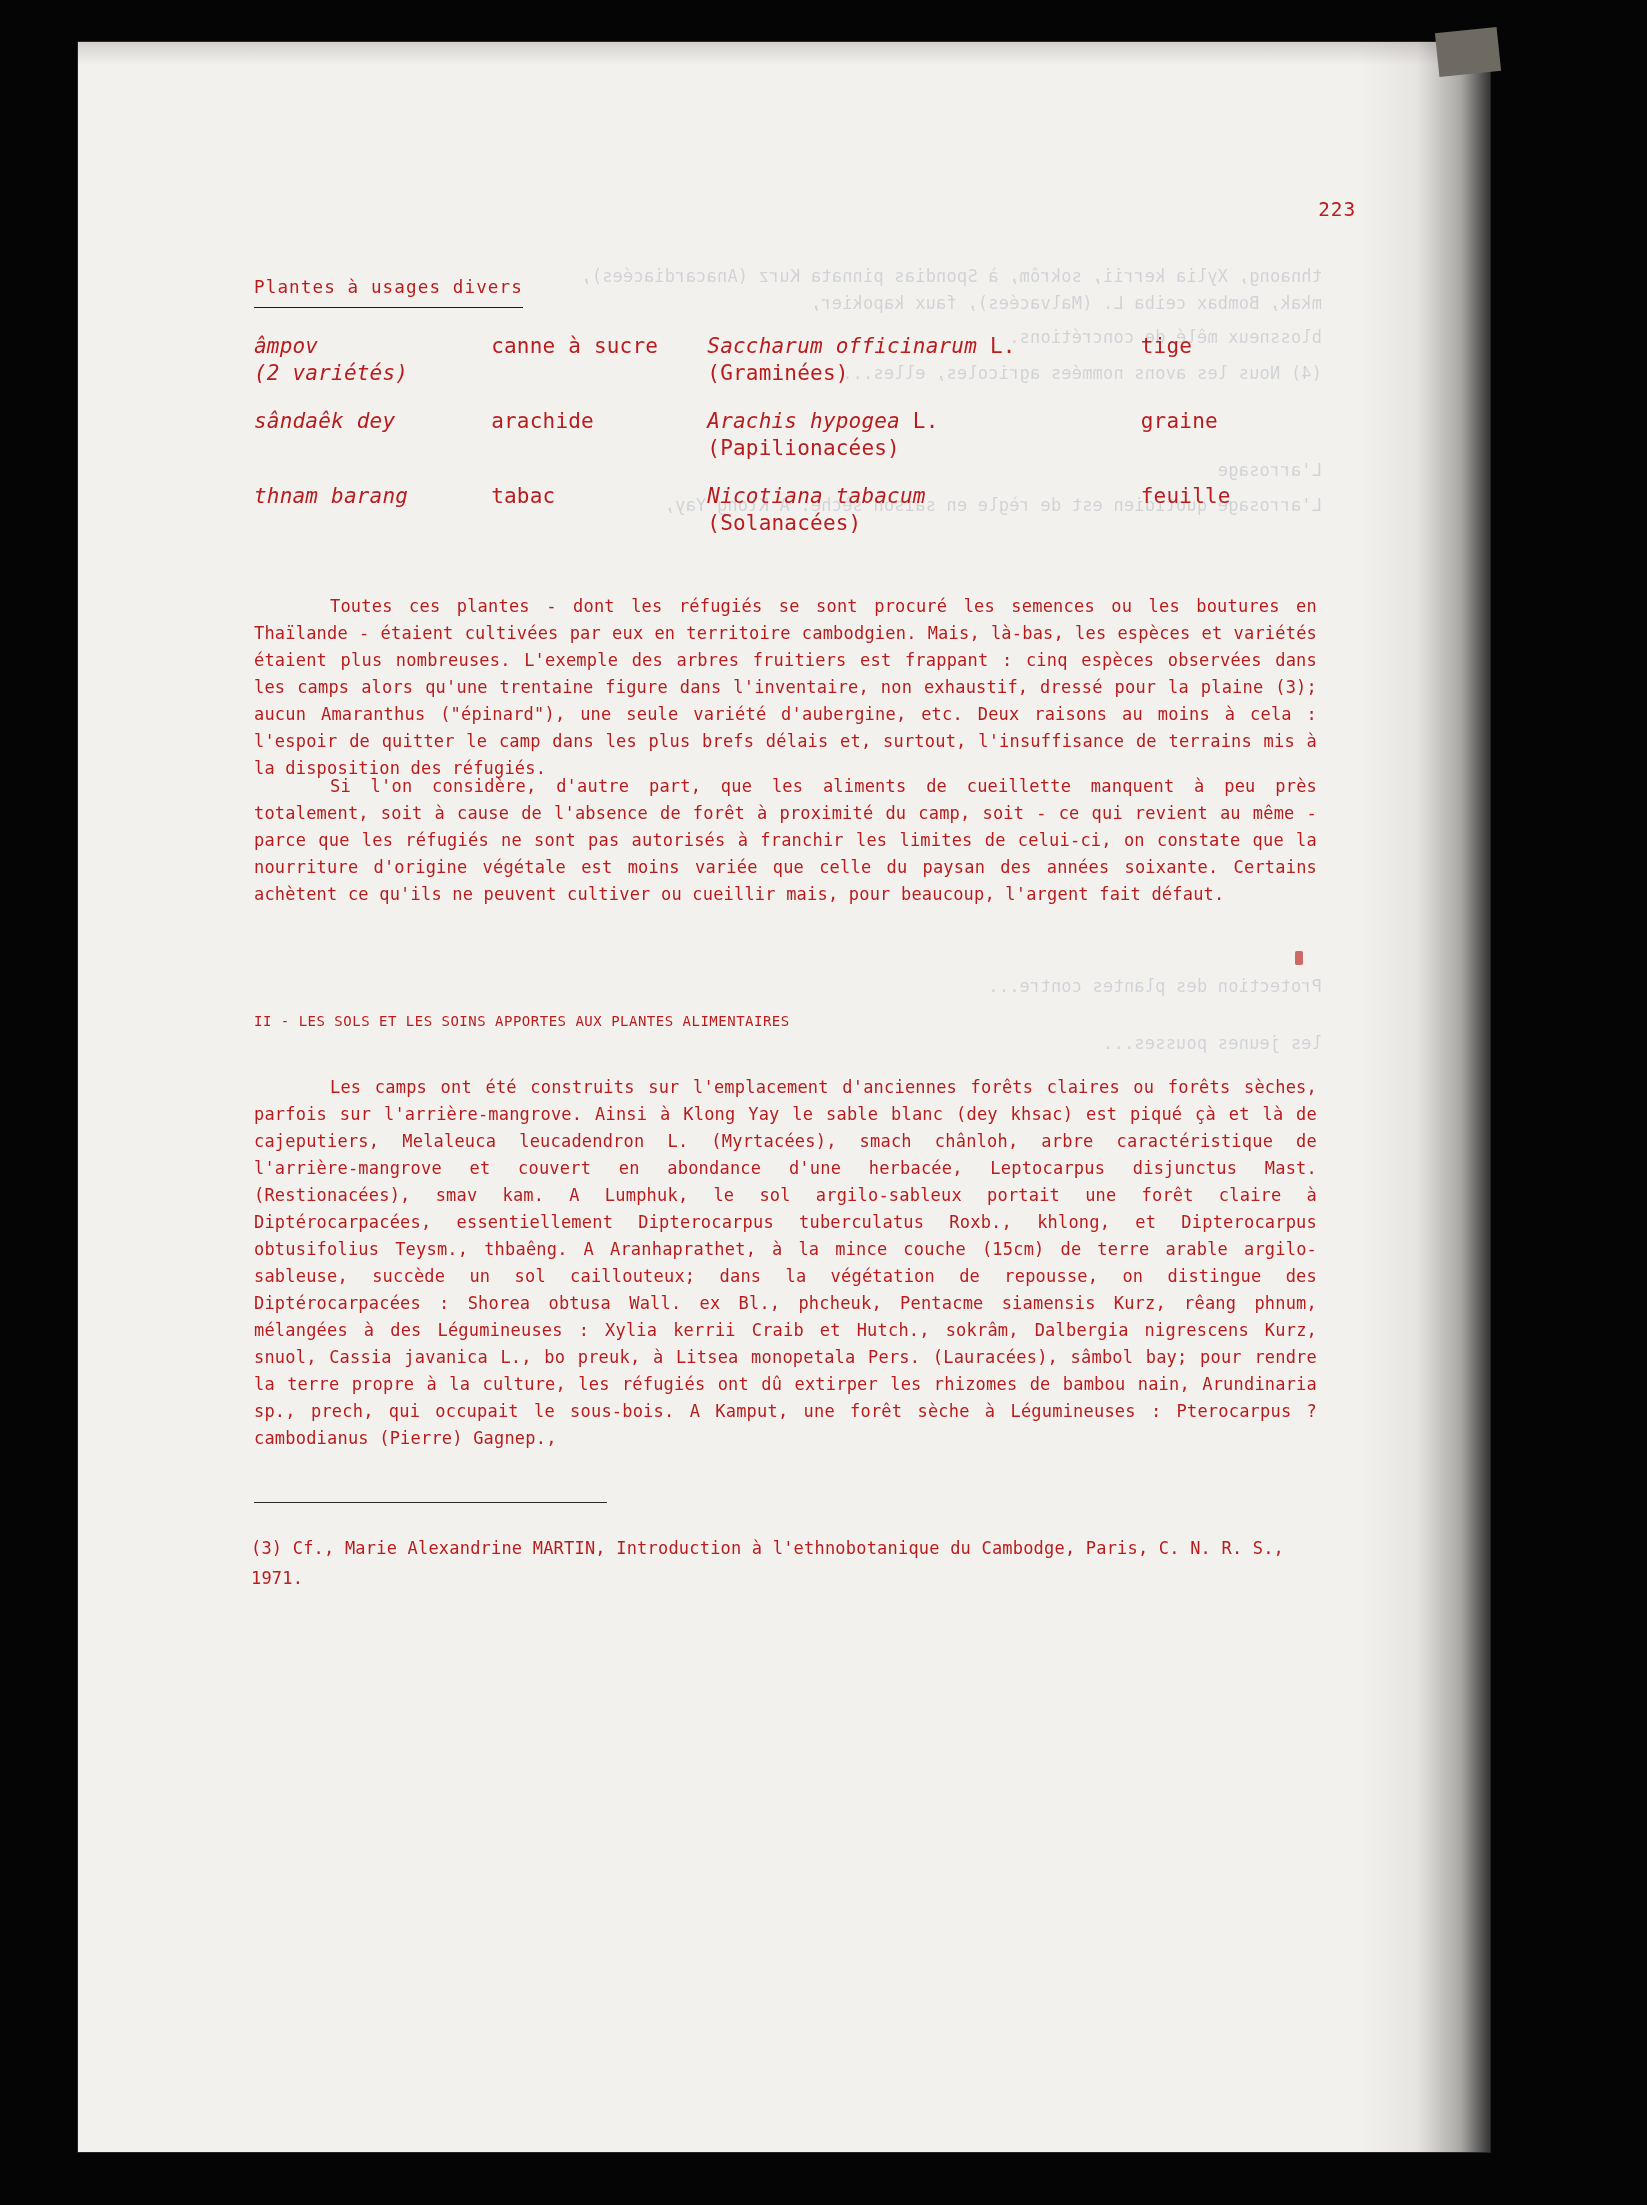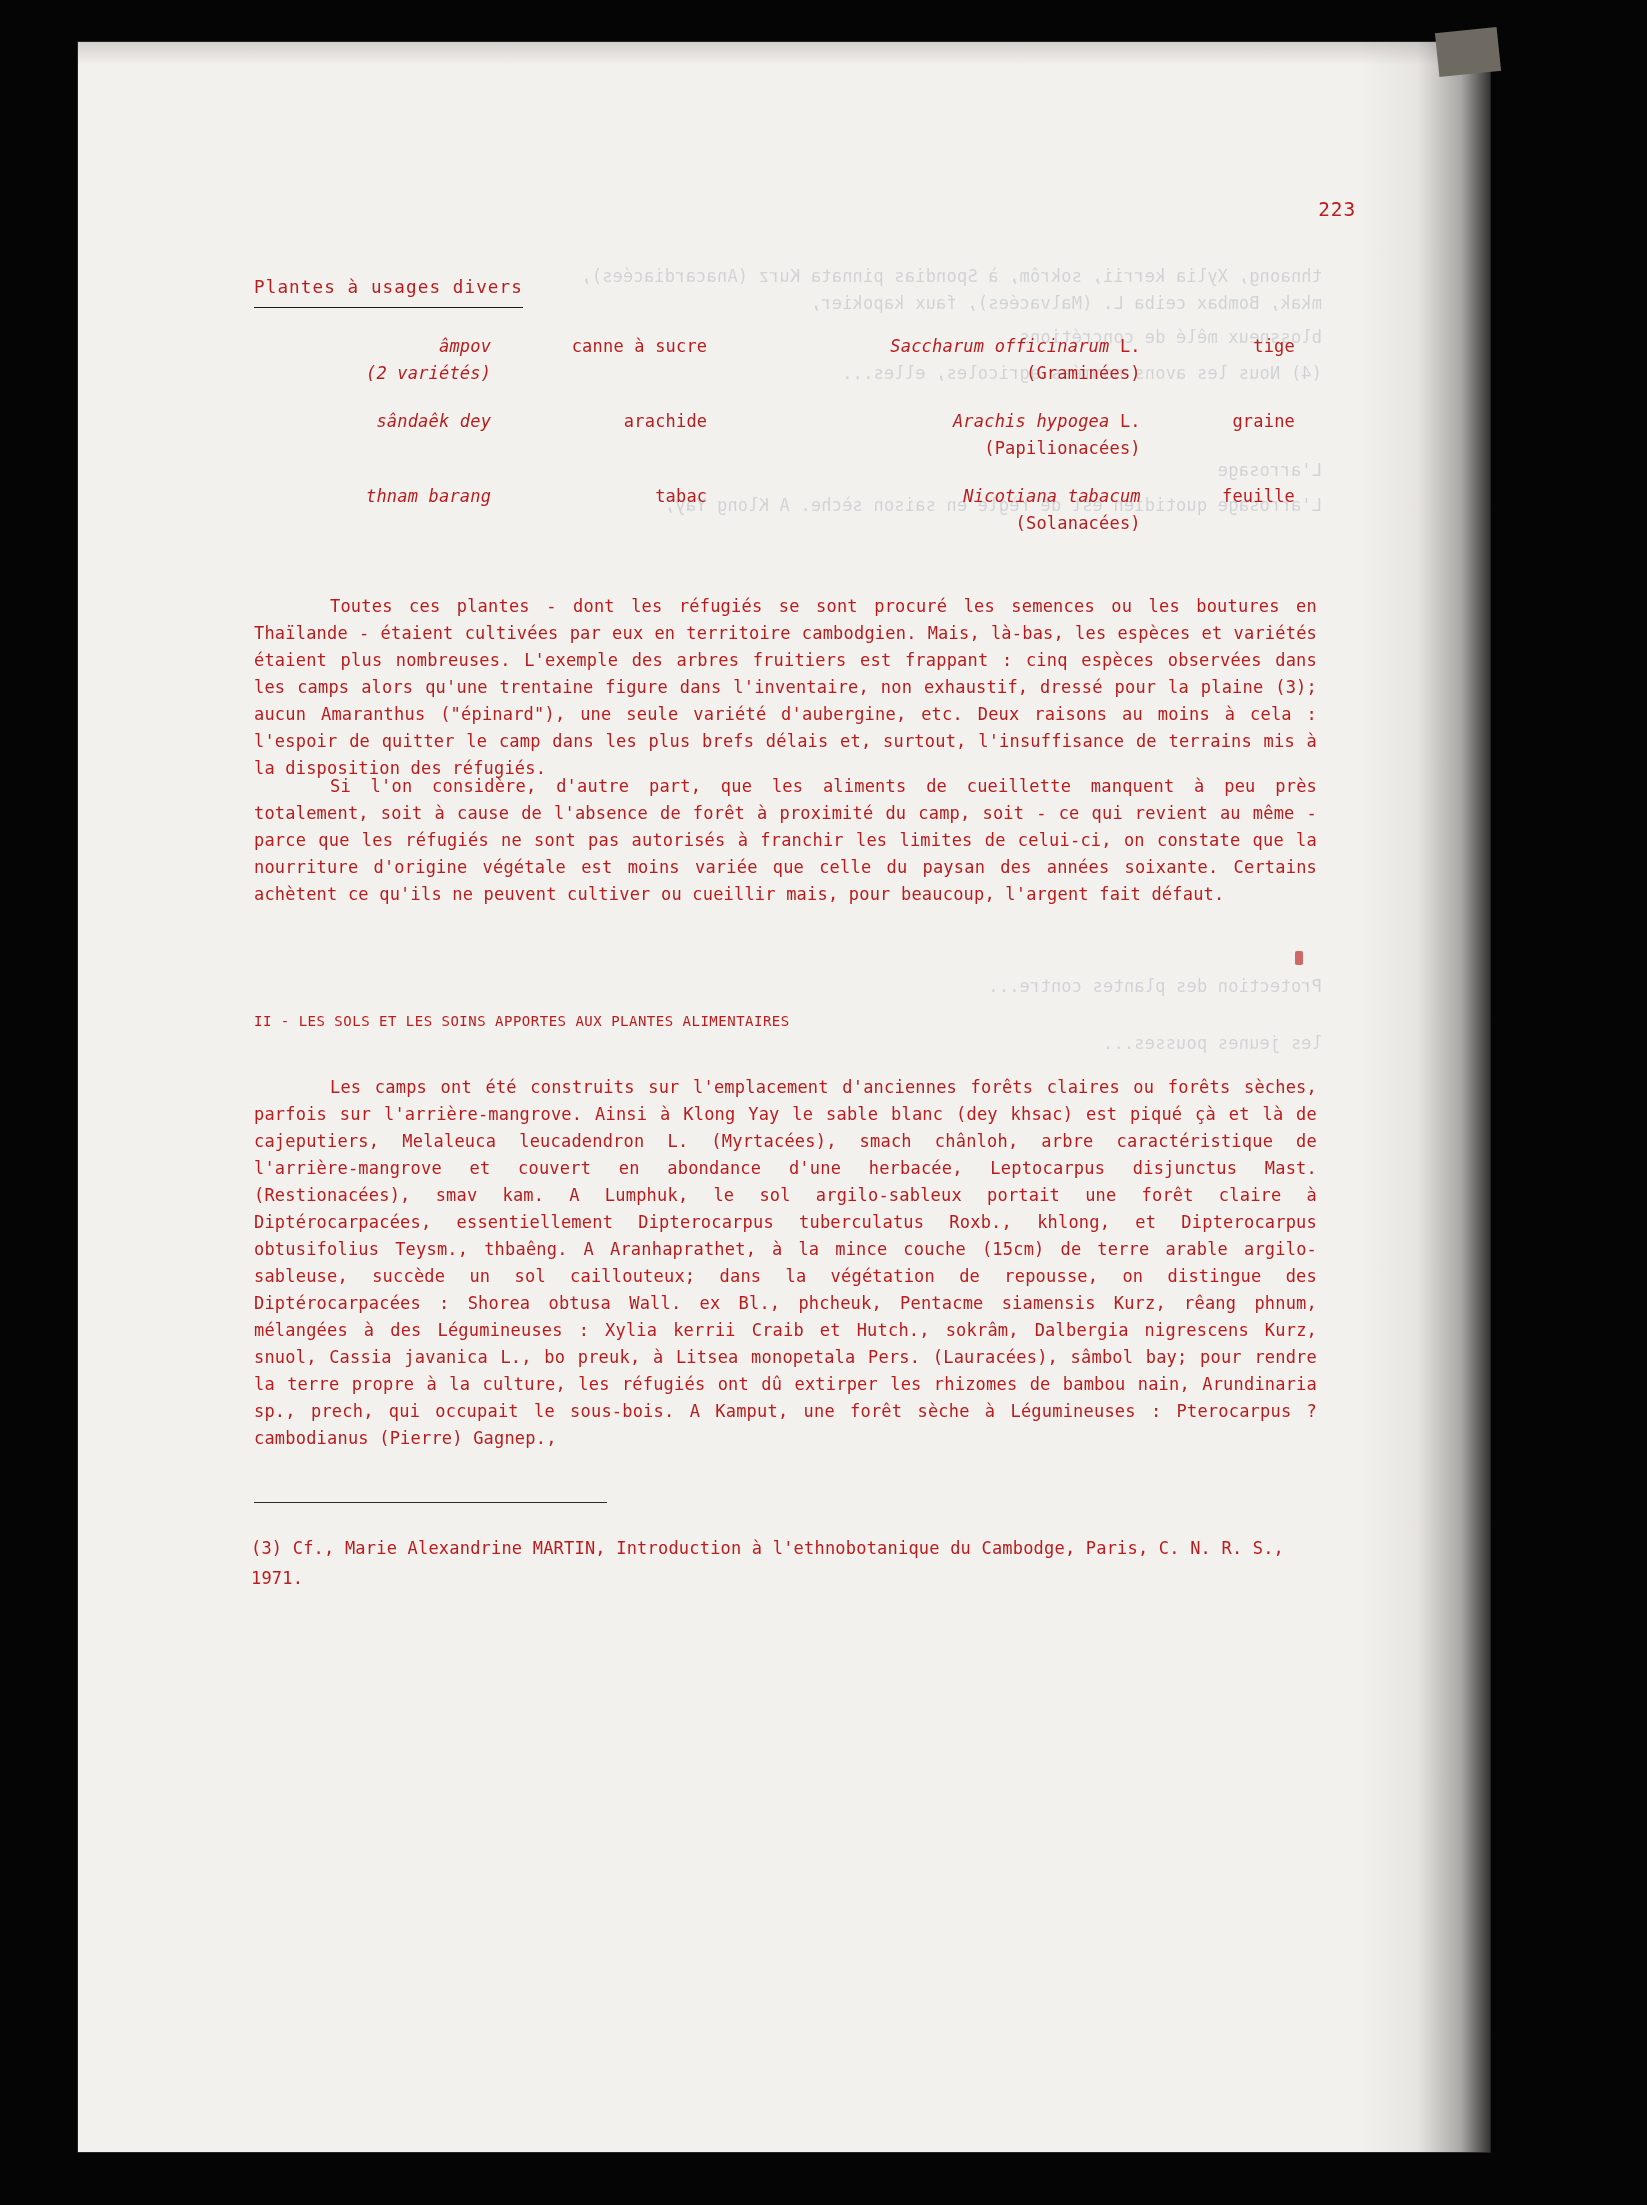--- a/index.html
+++ b/index.html
@@ -94,24 +94,23 @@
   
   .plant-table {
     position: absolute;
     left: 176px;
     top: 291px;
     width: 1041px;
     border-collapse: collapse;
   }
   .plant-table td {
     vertical-align: top;
-    font-size: 17px;
+    font-size: 21px;
     line-height: 27px;
     padding: 0;
-    text-align: right;
   }
   .c-khmer { width: 203px; font-style: italic; }
   .c-french { width: 185px; }
   .c-latin { width: 371px; margin-top: 25px; }
   .c-part { width: 132px; text-align: left; }
   .sub { padding-left: 39px; }
   .row-gap td { padding-bottom: 21px; }
   .sci { font-style: italic; }
 
   .para {

